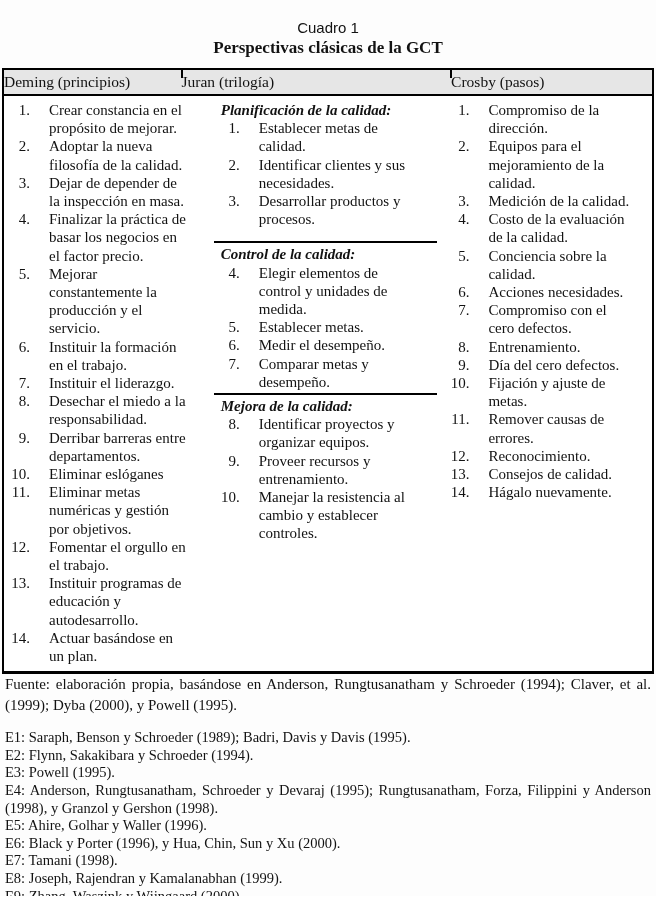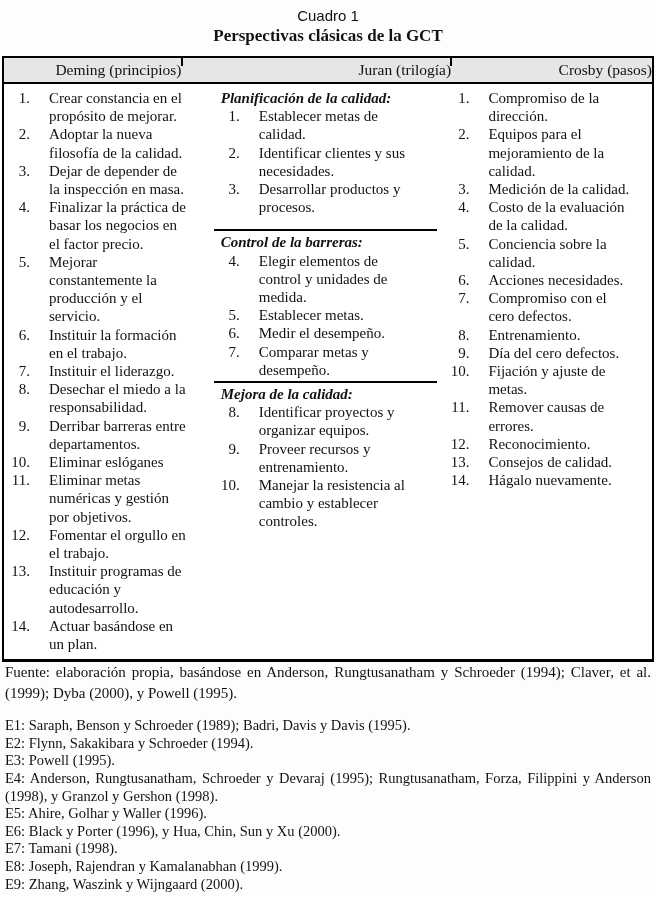--- a/index.html
+++ b/index.html
@@ -4,21 +4,21 @@
 <style>
   :root{
     --header-bg:#e6e6e6;
     --border:#000000;
     --text:#121212;
     --page-bg:#fdfdfd;
   }
   html,body{margin:0;padding:0;background:#ffffff;}
   .page{
     width:656px;height:896px;box-sizing:border-box;
-    padding:6px 2px 4px 2px;
+    padding:18px 2px 4px 2px;
     background:var(--page-bg);color:var(--text);
     font-family:"Liberation Serif","DejaVu Serif",serif;
     overflow:hidden;
   }
   .doc-title{
     text-align:center;
     font-family:"Liberation Sans","DejaVu Sans",sans-serif;
     font-size:15px;line-height:19px;
   }
   .doc-subtitle{
@@ -31,21 +31,21 @@
     border-bottom-width:3px;
     background:#ffffff;
   }
   .thead{
     display:flex;
     background:var(--header-bg);
     border-bottom:2px solid var(--border);
     font-size:15.5px;line-height:19px;
     padding:2px 0 3px 0;
   }
-  .th{text-align:right;position:relative;}
+  .th{text-align:left;position:relative;}
   .th-1{width:27.4%;}
   .th-2{width:41.6%;}
   .th-3{width:31%;}
   .tick{position:absolute;left:-1px;top:-2px;width:2px;height:8px;background:var(--border);}
   .tbody{
     display:flex;
     font-size:15px;line-height:18.2px;
     padding:5px 0 6px 0;
   }
   .col{box-sizing:border-box;}
@@ -170,21 +170,21 @@
             <span class="num">2.</span>
             <span class="txt">Identificar clientes y sus
 necesidades.</span>
           </div>
           <div class="item">
             <span class="num">3.</span>
             <span class="txt">Desarrollar productos y
 procesos.</span>
           </div>
           <div class="rule"></div>
-          <div class="section-heading">Control de la barreras:</div>
+          <div class="section-heading">Control de la calidad:</div>
           <div class="item">
             <span class="num">4.</span>
             <span class="txt">Elegir elementos de
 control y unidades de
 medida.</span>
           </div>
           <div class="item">
             <span class="num">5.</span>
             <span class="txt">Establecer metas.</span>
           </div>

